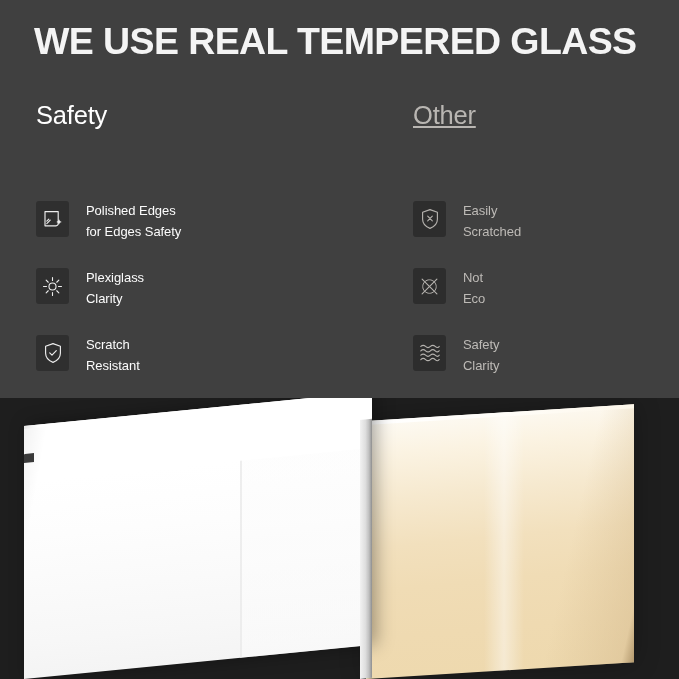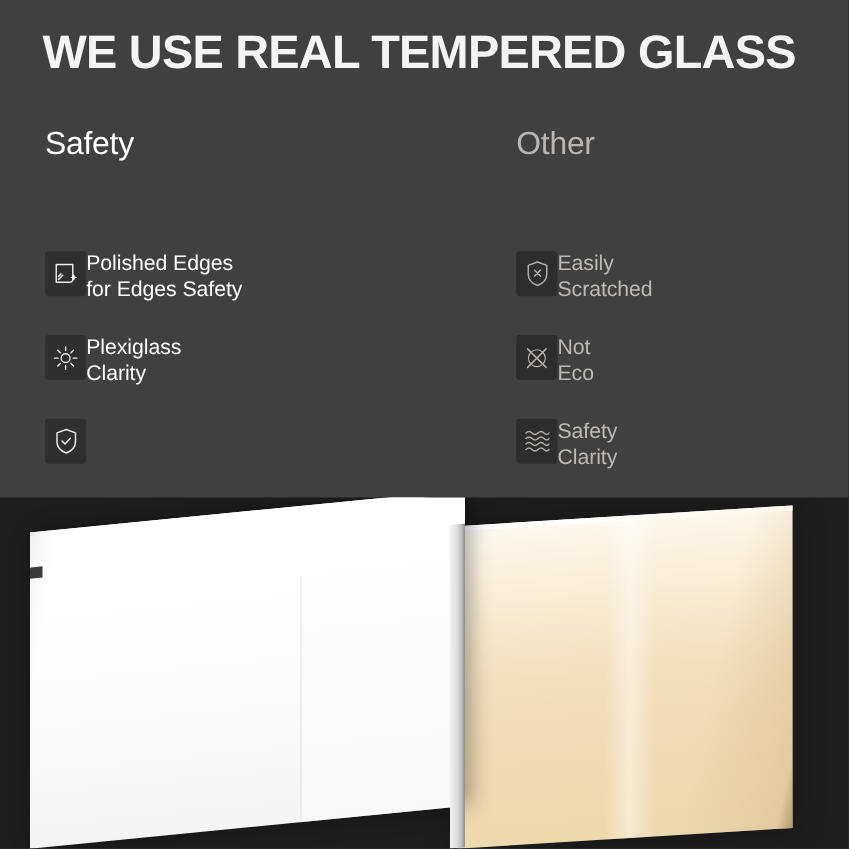--- a/index.html
+++ b/index.html
@@ -50,21 +50,21 @@
   .col-right { left:413px; width:260px; }
 
   .col-title {
     font-size:25.5px;
     line-height:31px;
     font-weight:400;
     letter-spacing:-0.2px;
     white-space:nowrap;
   }
   .col-left  .col-title { color:#ffffff; }
-  .col-right .col-title { color:#b9b6b2; }
+  .col-right .col-title { color:#b9b6b2;text-decoration:underline; }
 
   .col-title .l2 { display:block; }
 
   
   .features {
     position:absolute;
     top:98px;
     left:0;
     width:100%;
   }
@@ -87,21 +87,22 @@
     display:flex;
     align-items:center;
     justify-content:center;
     margin-top:3px;
   }
   .col-right .icon-tile { background:#2d2d2d; }
 
   .icon-tile svg { display:block; }
 
   .feature-text {
-    font-size:17px;
+    margin-left:17px;
+    font-size:13px;
     line-height:21px;
     letter-spacing:-0.05px;
     padding-top:2px;
     white-space:nowrap;
   }
   .col-left  .feature-text { color:#fcfcfc; }
   .col-right .feature-text { color:#bdbab6; }
   .feature-text .l2 { display:block; }
 
   
@@ -254,20 +255,24 @@
           </span>
         </div>
 
         <div class="feature">
           <span class="icon-tile">
             <svg width="20" height="22" viewBox="0 0 20 22" fill="none" stroke="#ededed" stroke-width="1.15" stroke-linecap="round" stroke-linejoin="round">
               <path d="M10 1.6 2.6 4.3v7.0c0 4.3 3.1 7.4 7.4 9.1 4.3-1.7 7.4-4.8 7.4-9.1v-7.0z"></path>
               <path d="M6.7 10.9l2.3 2.3 4.3-4.6"></path>
             </svg>
           </span>
+          <span class="feature-text">
+            <span>Scratch</span>
+            <span class="l2">Resistant</span>
+          </span>
         </div>
 
       </div>
     </div>
 
     <div class="col col-right">
       <div class="col-title">
         <span>Other</span>
       </div>
 

